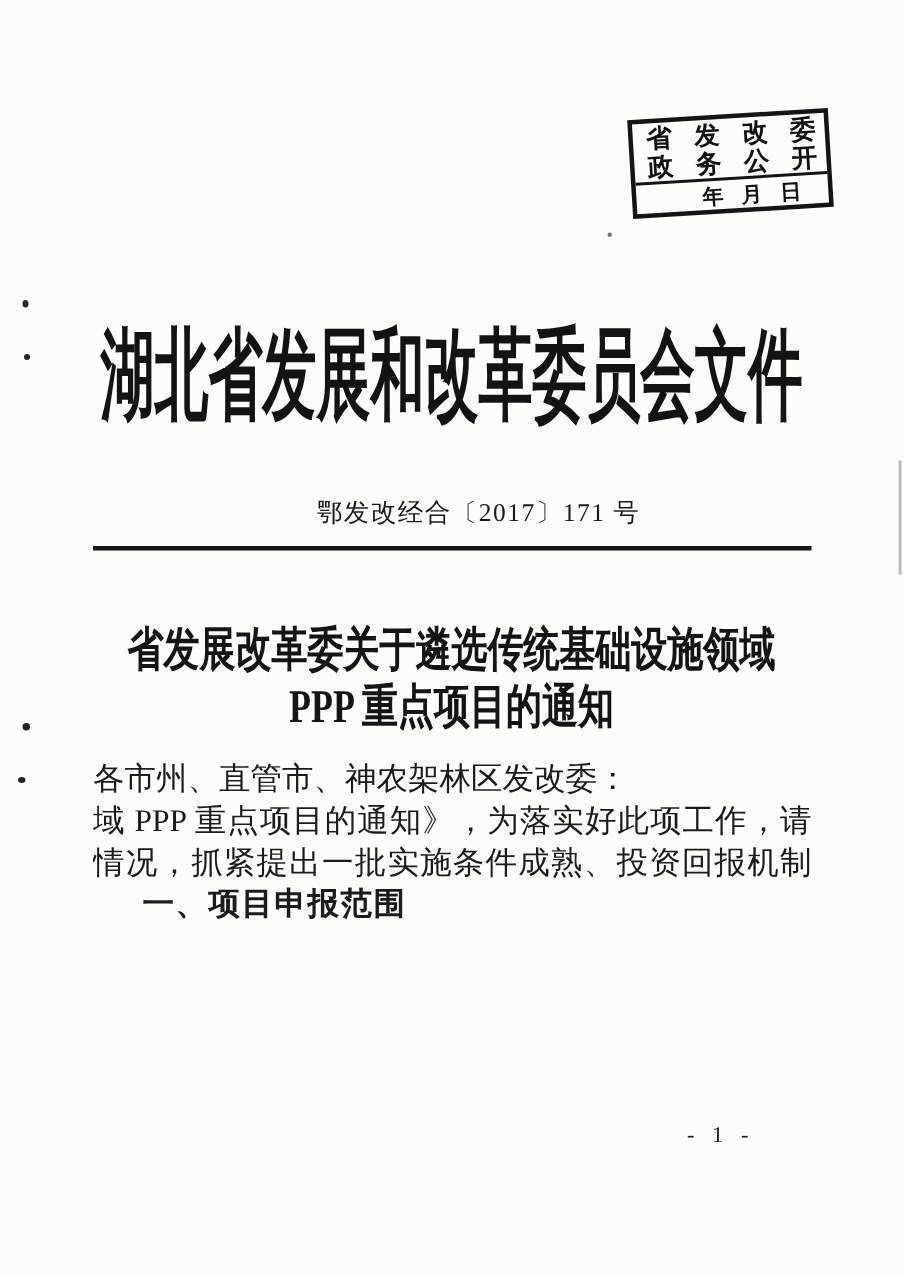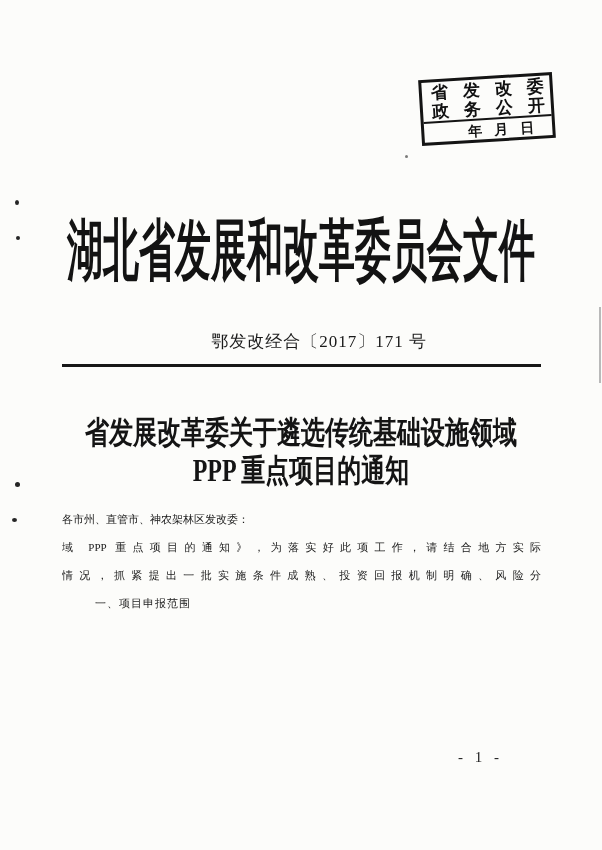--- a/index.html
+++ b/index.html
@@ -59,31 +59,31 @@
     position: absolute; left: 0; width: 602px;
     text-align: center; font-size: 24px; font-weight: bold;
     transform: scaleY(1.3); transform-origin: top center;
     white-space: nowrap; color: #141414;
   }
   .subject-line.l1 { top: 412px; }
   .subject-line.l2 { top: 450px; }
   
   .body-block {
     position: absolute; left: 62px; top: 505px; width: 479px;
-    font-size: 11px; color: #1b1b1b;
+    font-size: 21px; color: #1b1b1b;
   }
   .bline {
     height: 28px; line-height: 28px;
     text-align: justify; overflow: hidden;
     white-space: nowrap;
   }
   .bline.jl { white-space: normal; text-align-last: justify; }
   .bline.ind { text-indent: 33px; }
   .bline.heading {
-    font-weight: normal;
+    font-weight: bold;
     font-family: "Liberation Sans", "DejaVu Sans", sans-serif;
     letter-spacing: 1px;
   }
   
   .page-num {
     position: absolute; top: 749px; left: 458px;
     font-size: 15px; letter-spacing: 4px; color: #222;
   }
   
   .speck { position: absolute; background: #252525; border-radius: 50%; }

